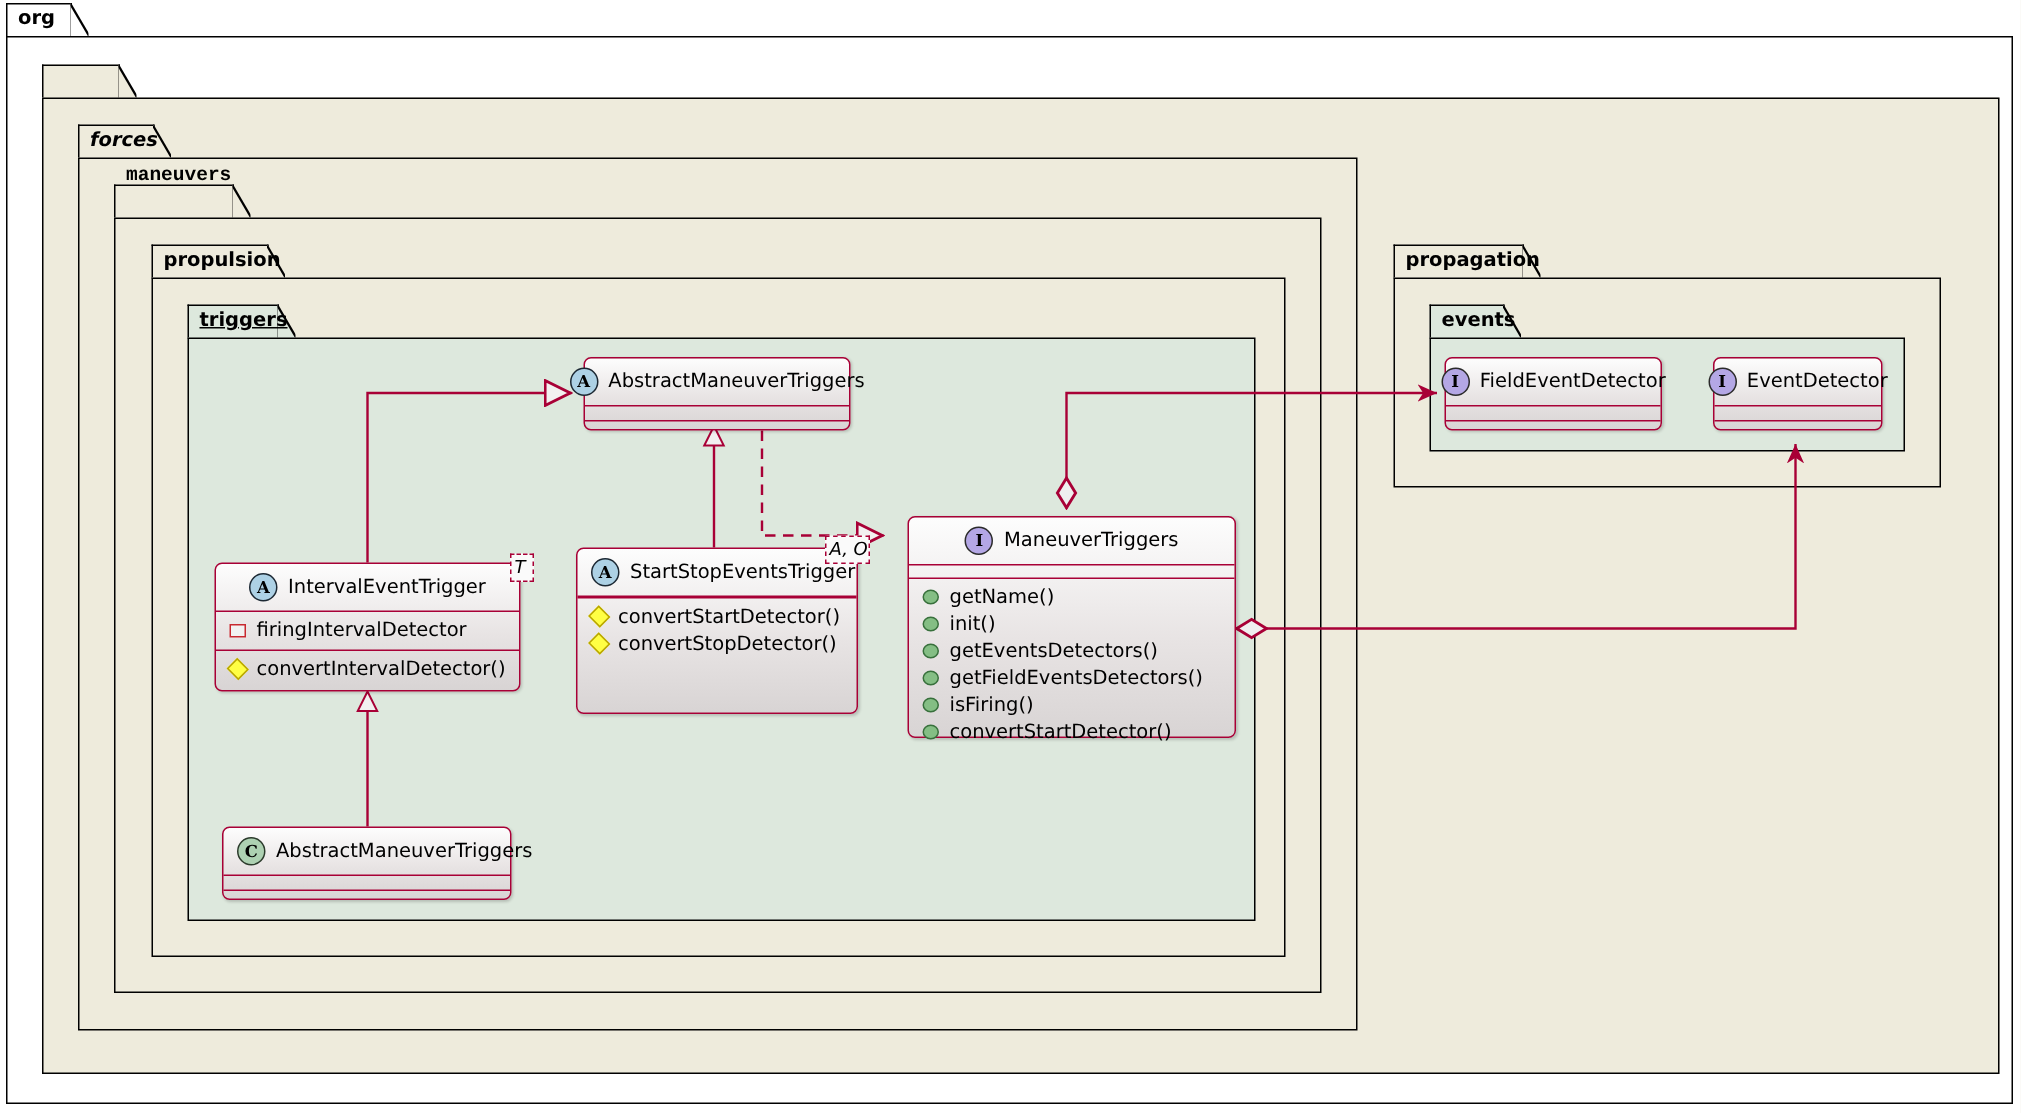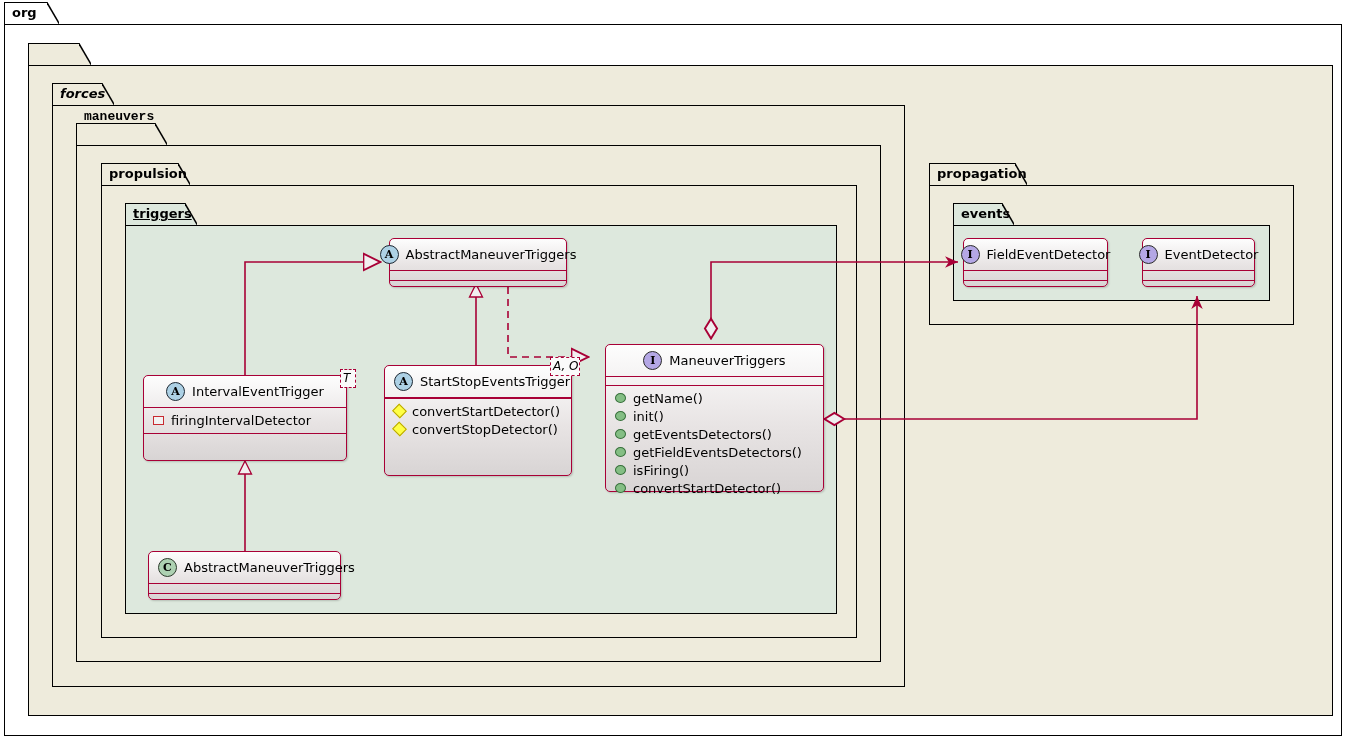--- a/index.html
+++ b/index.html
@@ -214,20 +214,26 @@
       <span class="cls-name italic">IntervalEventTrigger</span>
     </div>
     <div class="sep"></div>
     <div class="cls-sec">
       <div class="row">
         <span class="gl gl-priv"></span>
         <span>firingIntervalDetector</span>
       </div>
     </div>
     <div class="sep"></div>
+    <div class="cls-sec">
+      <div class="row">
+        <span class="gl gl-prot"></span>
+        <span>convertIntervalDetector()</span>
+      </div>
+    </div>
     <div class="tparam" style="left:196px;top:-7px;width:16px;">T</div>
   </div>
 
   <div class="cls" style="left:384px;top:365px;width:188px;height:111px;">
     <div class="cls-hdr" style="justify-content:flex-start;">
       <span class="circ circ-A">A</span>
       <span class="cls-name italic">StartStopEventsTrigger</span>
     </div>
     <div class="sep"></div>
     <div class="sep"></div>

